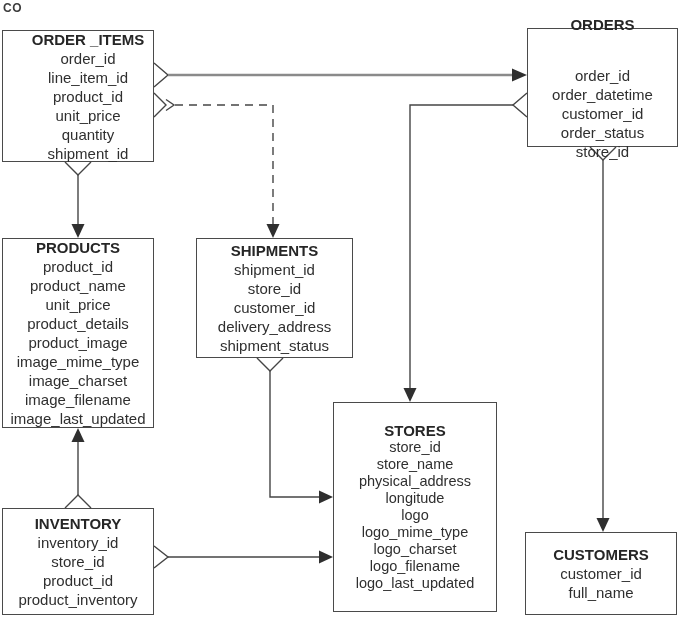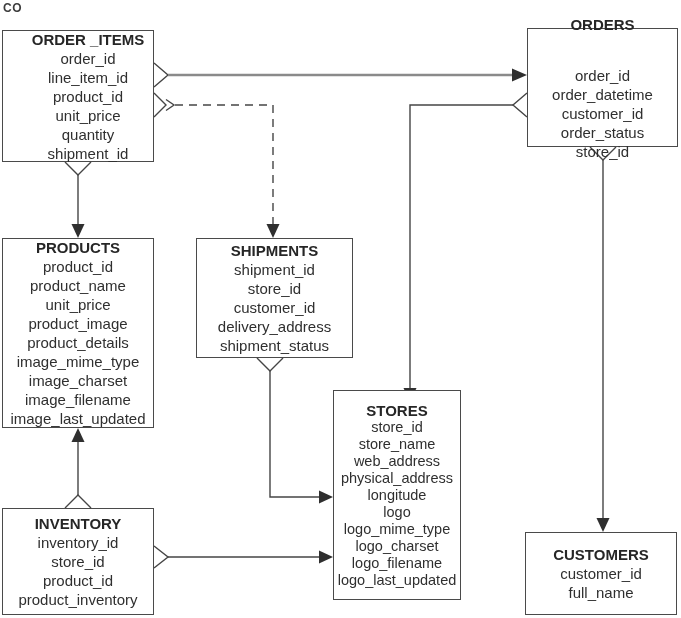--- a/index.html
+++ b/index.html
@@ -31,21 +31,21 @@
     z-index:2;
   }
   .entity .entity-title{font-weight:bold;font-size:15px;color:#262626;}
   .entity .field-row{white-space:nowrap;}
   .entity.compact{line-height:17px;font-size:14.5px;}
   
   #entity-order-items{left:2px;top:30px;width:152px;height:132px;padding-left:20px;}
   #entity-orders{left:527px;top:28px;width:151px;height:119px;gap:32px;}
   #entity-products{left:2px;top:238px;width:152px;height:190px;}
   #entity-shipments{left:196px;top:238px;width:157px;height:120px;}
-  #entity-stores{left:333px;top:390px;width:128px;height:210px;text-align:center;}
+  #entity-stores{left:333px;top:402px;width:164px;height:210px;text-align:center;}
   #entity-inventory{left:2px;top:508px;width:152px;height:107px;}
   #entity-customers{left:525px;top:532px;width:152px;height:83px;}
 </style>
 </head>
 <body>
 
 <div id="canvas">
 
   <div id="diagram-label">CO</div>
 
@@ -123,22 +123,22 @@
         <div class="field-row">store_id</div>
       </div>
   </div>
 
   <div class="entity" id="entity-products">
     <div class="entity-title">PRODUCTS</div>
     <div class="entity-fields">
         <div class="field-row">product_id</div>
         <div class="field-row">product_name</div>
         <div class="field-row">unit_price</div>
+        <div class="field-row">product_details</div>
         <div class="field-row">product_image</div>
-        <div class="field-row">product_details</div>
         <div class="field-row">image_mime_type</div>
         <div class="field-row">image_charset</div>
         <div class="field-row">image_filename</div>
         <div class="field-row">image_last_updated</div>
       </div>
   </div>
 
   <div class="entity" id="entity-shipments">
     <div class="entity-title">SHIPMENTS</div>
     <div class="entity-fields">
@@ -148,21 +148,20 @@
         <div class="field-row">delivery_address</div>
         <div class="field-row">shipment_status</div>
       </div>
   </div>
 
   <div class="entity compact" id="entity-stores">
     <div class="entity-title">STORES</div>
     <div class="entity-fields">
         <div class="field-row">store_id</div>
         <div class="field-row">store_name</div>
-        <div class="field-row">web_address</div>
         <div class="field-row">physical_address</div>
         <div class="field-row">longitude</div>
         <div class="field-row">logo</div>
         <div class="field-row">logo_mime_type</div>
         <div class="field-row">logo_charset</div>
         <div class="field-row">logo_filename</div>
         <div class="field-row">logo_last_updated</div>
       </div>
   </div>
 

